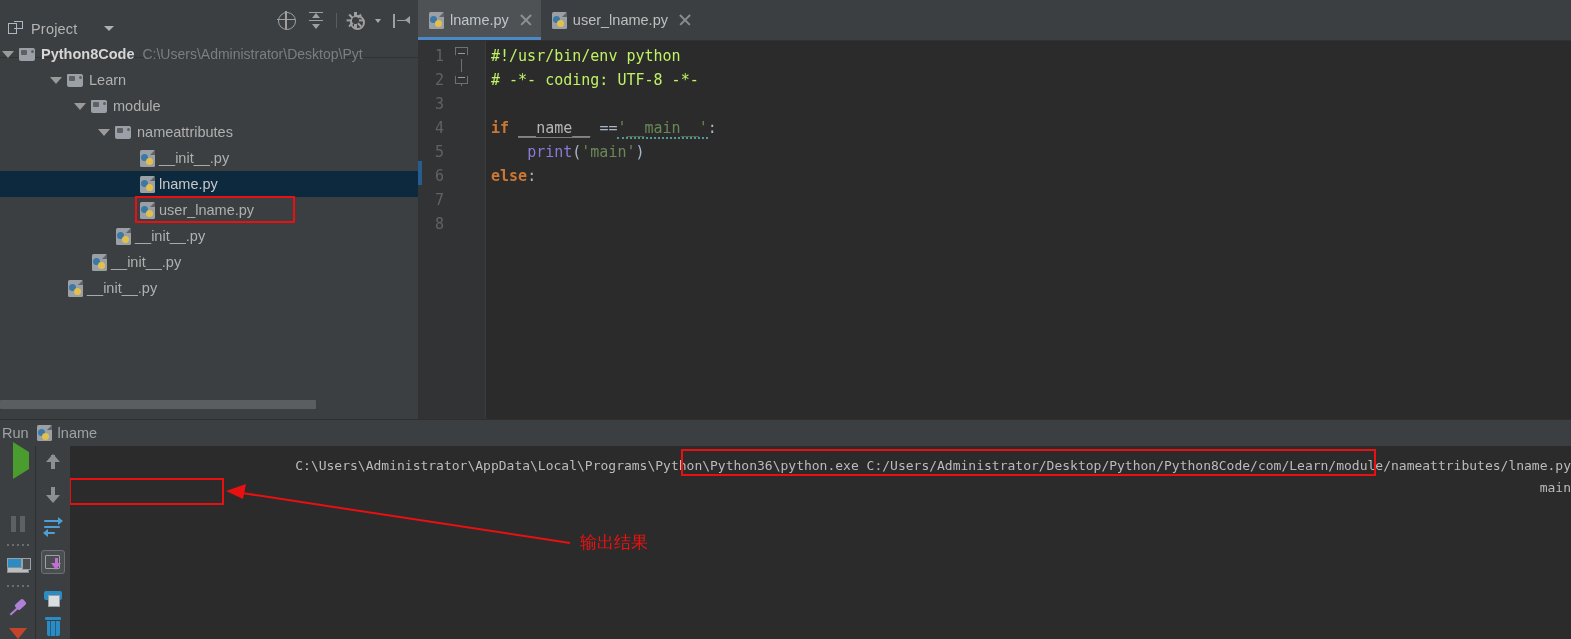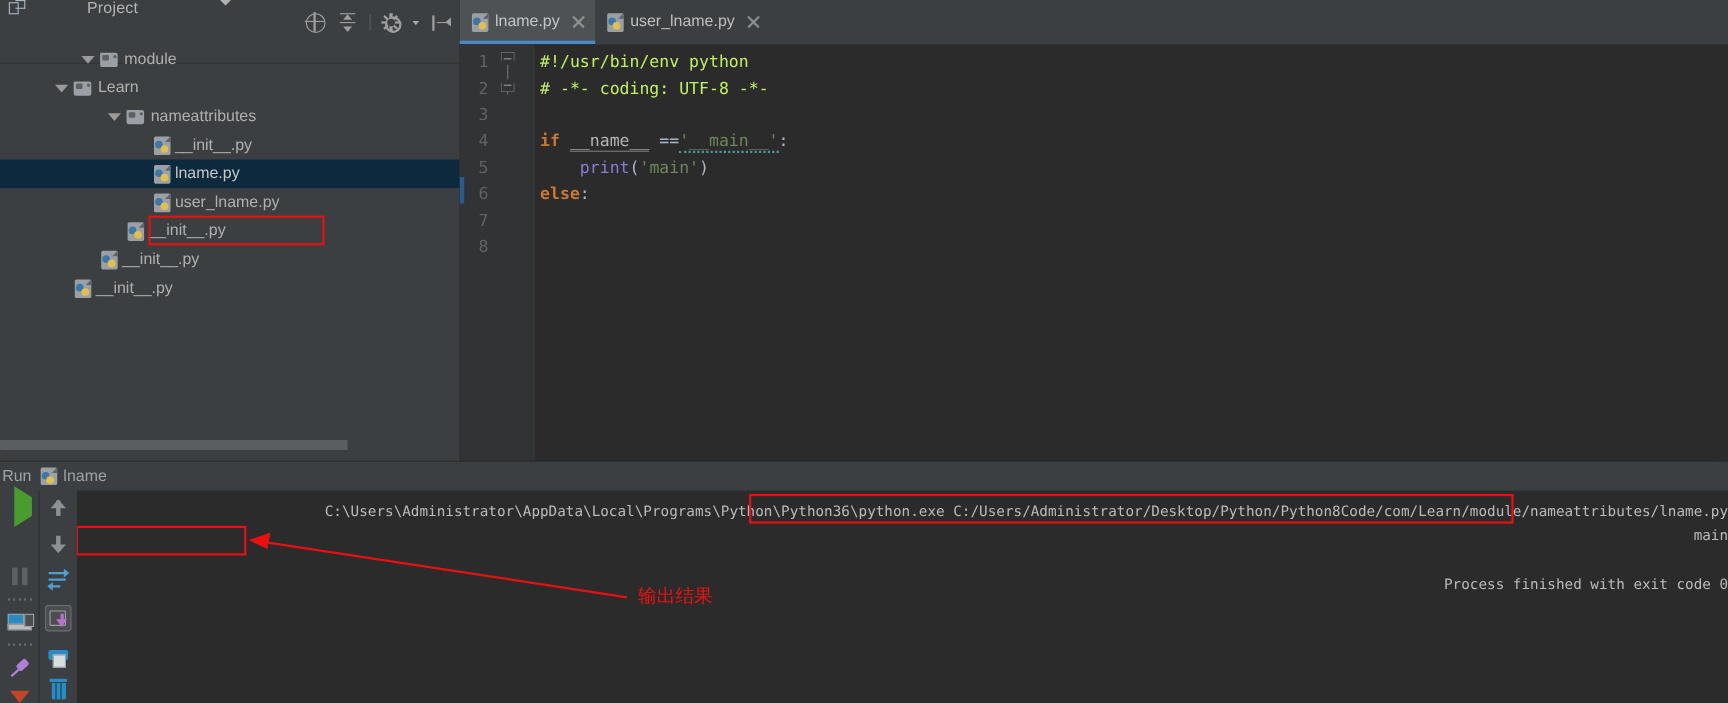--- a/index.html
+++ b/index.html
@@ -17,24 +17,23 @@
 
   
   #project-panel {
     position: absolute; left: 0; top: 0;
     width: 418px; height: 419px;
     background: #3c3f41;
   }
   #project-header {
     position: relative;
     height: 58px;
-    display: flex; 
+    display: flex; align-items: center;
     background: #3c3f41;
     border-bottom: 1px solid #323232;
-    gap: 48px;
   }
   .proj-title-icon {
     width: 16px; height: 15px;
     margin-left: 8px; margin-right: 7px;
     position: relative; flex: none;
   }
   .proj-title-icon i {
     position: absolute; display: block;
     border: 1.4px solid #a9b7c6;
   }
@@ -455,29 +454,35 @@
             <span class="ico-gear-dot"></span>
         </span>
         <span class="gear-caret"></span>
         <span class="tb-ico ico-hide">
             <i></i>
           </span>
       </div>
     </div>
 
     <div id="project-tree">
+        <div class="tree-row" style="padding-left: 2px;">
+          <span class="twisty"></span>
+          <span class="folder-ico"></span>
+          <span class="tree-label root">Python8Code</span>
+          <span class="tree-path">C:\Users\Administrator\Desktop\Pyt</span>
+        </div>
+        <div class="tree-row" style="padding-left: 50px;">
+          <span class="twisty"></span>
+          <span class="folder-ico"></span>
+          <span class="tree-label">Learn</span>
+        </div>
         <div class="tree-row" style="padding-left: 74px;">
           <span class="twisty"></span>
           <span class="folder-ico"></span>
           <span class="tree-label">module</span>
-        </div>
-        <div class="tree-row" style="padding-left: 50px;">
-          <span class="twisty"></span>
-          <span class="folder-ico"></span>
-          <span class="tree-label">Learn</span>
         </div>
         <div class="tree-row" style="padding-left: 98px;">
           <span class="twisty"></span>
           <span class="folder-ico"></span>
           <span class="tree-label">nameattributes</span>
         </div>
         <div class="tree-row" style="padding-left: 122px;">
           <span class="twisty spacer"></span>
           <span class="py-ico">
             <span class="py-snake-b"></span>
@@ -621,21 +626,20 @@
             <i></i>
           </span>
         <span class="ico-print"></span>
         <span class="ico-trash"></span>
       </div>
 
       <div id="console">
         <div class="console-line"><span>C:\Users\Administrator\AppData\Local\Programs\Python\Python36\python.exe </span><span>C:/Users/Administrator/Desktop/Python/Python8Code/com/Learn/module/nameattributes/lname.py</span></div>
         <div class="console-line">main</div>
         <div class="console-line blank"></div>
-        <div class="console-line">Process finished with exit code 0</div>
 
         <div class="anno-box" style="left:611px;top:3px;width:695px;height:27px"></div>
         <div class="anno-box" style="left:-1px;top:32px;width:155px;height:27px"></div>
 
         <svg id="anno-svg">
           <g>
             <line x1="500" y1="97" x2="172" y2="47" stroke="#e81010" stroke-width="2"></line>
             <polygon points="156,45 176,38 173,53" fill="#e81010"></polygon>
           </g>
         </svg>

